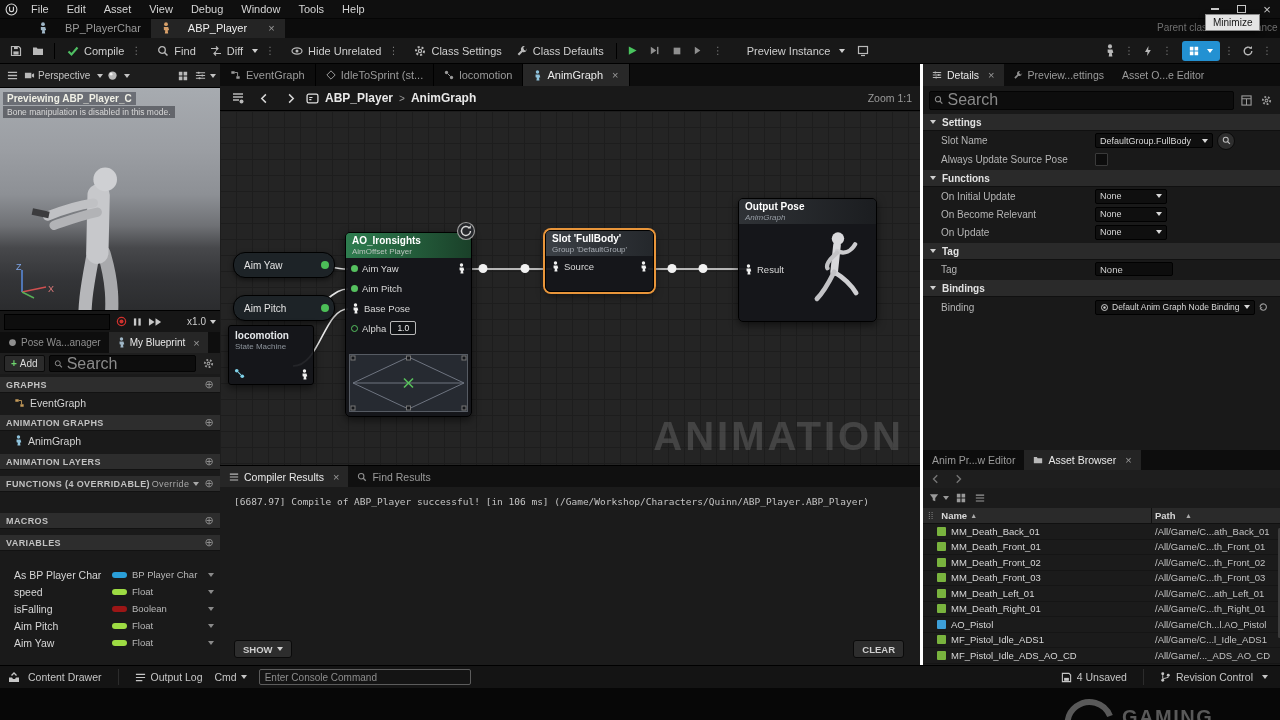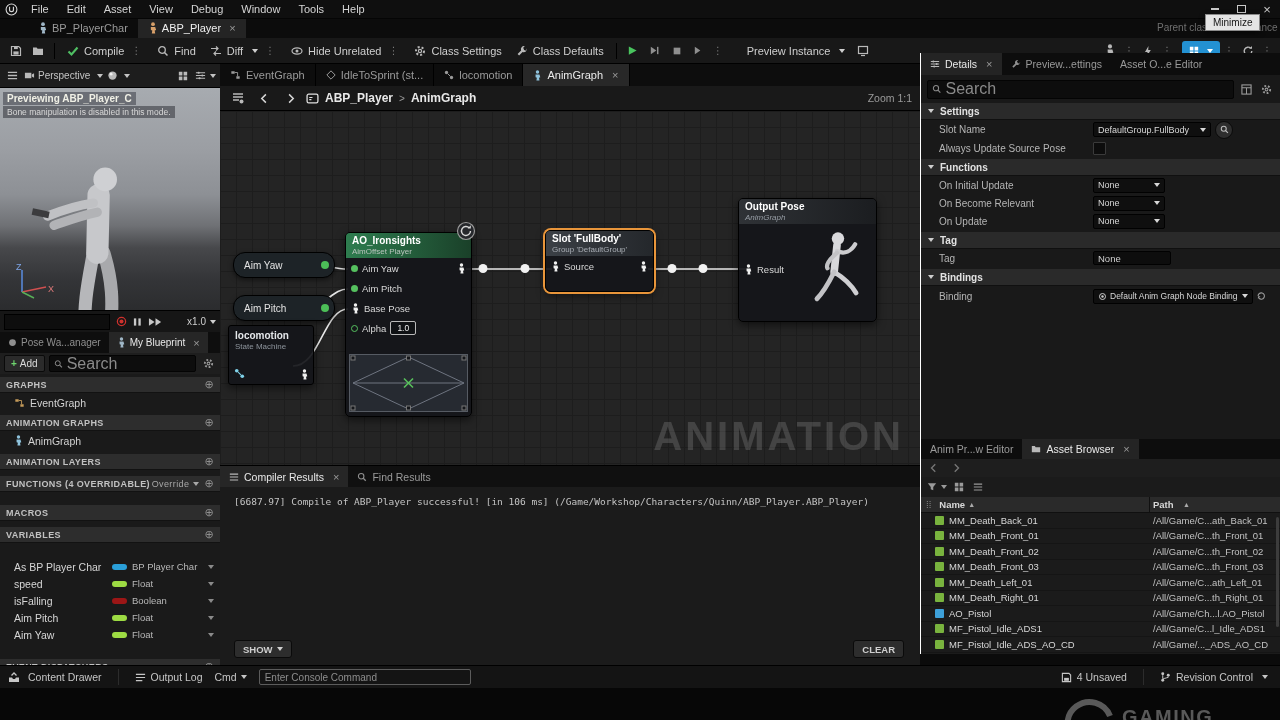--- a/index.html
+++ b/index.html
@@ -15,21 +15,21 @@
   .sep{width:1px;height:16px;background:#000;margin:0 4px;flex:none;}
   input{font-family:"Liberation Sans",sans-serif;outline:none;}
   
   .menubar{left:0;top:0;width:1280px;height:18px;background:#0f0f0f;display:flex;align-items:center;border-bottom:1px solid #050505;z-index:40;}
   .menu-item{padding:0 9px;font-size:11px;color:#d4d4d4;line-height:18px;}
   .win-btn{width:26px;height:18px;display:flex;align-items:center;justify-content:center;color:#c8c8c8;}
   .tooltip{background:#e4e4e4;color:#141414;border:1px solid #8a8a8a;font-size:10px;padding:2px 7px;z-index:80;box-shadow:0 2px 5px rgba(0,0,0,.6);}
   .hint{color:#6f6f6f;font-size:10px;z-index:41;}
   
   .doctabs{left:0;top:18px;width:1280px;height:20px;background:#0c0c0c;display:flex;align-items:flex-end;}
-  .doctab{height:20px;display:flex;align-items:center;gap:4px;padding:0 10px;color:#9a9a9a;font-size:11px;}
+  .doctab{height:20px;display:flex;align-items:center;gap:17px;padding:0 10px;color:#9a9a9a;font-size:11px;}
   .doctab.active{background:#242424;color:#efefef;border-top:1px solid #3a3a3a;}
   .tab-close{color:#9a9a9a;font-size:11px;margin-left:4px;}
   
   .toolbar{left:0;top:38px;width:1280px;height:26px;background:#181818;border-bottom:1px solid #000;display:flex;align-items:center;padding:0 6px;box-sizing:border-box;gap:2px;}
   .tbtn{display:flex;align-items:center;gap:5px;padding:0 6px;height:22px;border-radius:3px;color:#cfcfcf;font-size:11px;flex:none;}
   .ib{display:flex;align-items:center;justify-content:center;width:20px;height:20px;color:#b9b9b9;flex:none;}
   .blue-btn{background:#2391d2;border-radius:3px;height:20px;display:flex;align-items:center;gap:4px;padding:0 7px;color:#fff;}
   
   .vp-toolbar{left:0;top:64px;width:220px;height:24px;background:#1d1d1d;border-bottom:1px solid #000;display:flex;align-items:center;padding:0 4px;box-sizing:border-box;gap:4px;font-size:10px;color:#c4c4c4;}
   .viewport{left:0;top:88px;width:220px;height:222px;overflow:hidden;
@@ -78,21 +78,21 @@
   .pill-out{position:absolute;right:5px;top:8px;width:8px;height:8px;border-radius:50%;background:#4cbf58;}
   .alpha-box{width:24px;height:12px;border:1px solid #b9b9b9;border-radius:2px;color:#eee;font-size:8.5px;display:flex;align-items:center;justify-content:center;background:#101215;}
   
   .compiler{left:220px;top:465px;width:700px;height:200px;background:#1b1b1b;border-top:1px solid #000;}
   .ctabs{height:21px;background:#101010;display:flex;align-items:flex-end;}
   .ctab{height:21px;display:flex;align-items:center;gap:5px;padding:0 9px;font-size:10.5px;color:#9a9a9a;}
   .ctab.active{background:#262626;color:#e8e8e8;}
   .clog{position:absolute;left:14px;top:30px;font-family:"DejaVu Sans Mono",monospace;font-size:9.5px;color:#c4c4c4;white-space:nowrap;}
   .pbtn{background:#2d2d2d;border:1px solid #0a0a0a;border-radius:3px;height:16px;display:flex;align-items:center;padding:0 8px;font-size:9.5px;font-weight:bold;color:#cfcfcf;}
   
-  .rpanel{left:920px;top:53px;width:360px;height:601px;background:#191919;border-left:1px solid #ffffff;box-sizing:border-box;}
+  .rpanel{left:920px;top:64px;width:360px;height:601px;background:#191919;border-left:3px solid #ffffff;box-sizing:border-box;}
   .rtabs{height:22px;background:#0d0d0d;display:flex;align-items:flex-end;}
   .rtab{height:22px;display:flex;align-items:center;gap:5px;padding:0 9px;font-size:10.5px;color:#9a9a9a;}
   .rtab.active{background:#242424;color:#e9e9e9;}
   .cath{height:16px;background:#2a2a2a;display:flex;align-items:center;gap:6px;padding:0 7px;border-bottom:1px solid #101010;}
   .cath .tri{width:0;height:0;border-left:3.5px solid transparent;border-right:3.5px solid transparent;border-top:4.5px solid #cfcfcf;}
   .cath span{font-size:10px;font-weight:bold;color:#e2e2e2;}
   .prow{height:18px;display:flex;align-items:center;}
   .plabel{width:172px;padding-left:18px;font-size:10px;color:#b5b5b5;box-sizing:border-box;white-space:nowrap;}
   .dd{background:#0f0f0f;border:1px solid #010101;border-radius:2px;height:15px;display:flex;align-items:center;justify-content:space-between;padding:0 4px;font-size:9px;color:#d8d8d8;box-sizing:border-box;}
   .tbox{background:#0d0d0d;border:1px solid #010101;border-radius:2px;height:14px;display:flex;align-items:center;padding:0 4px;font-size:9.5px;color:#cfcfcf;box-sizing:border-box;}
@@ -436,21 +436,21 @@
         <span class="plus">⊕</span>
     </div>
     <div class="sec" style="margin-top:6px">
       <span>FUNCTIONS (4 OVERRIDABLE)</span>
       <span style="margin-left:auto;font-weight:normal;font-size:9px;color:#a8a8a8;display:flex;align-items:center">
         <span>Override</span>
           <span class="chv"></span>
       </span>
       <span class="plus" style="margin-left:5px">⊕</span>
     </div>
-    <div class="sec" style="margin-top:13px">
+    <div class="sec" style="margin-top:21px">
       <span>MACROS</span>
         <span class="plus">⊕</span>
     </div>
     <div class="sec" style="margin-top:6px">
       <span>VARIABLES</span>
         <span class="plus">⊕</span>
     </div>
     <div style="margin-top:15px">
       <div class="var-row">
         <span style="flex:1;white-space:nowrap">As BP Player Char</span>

